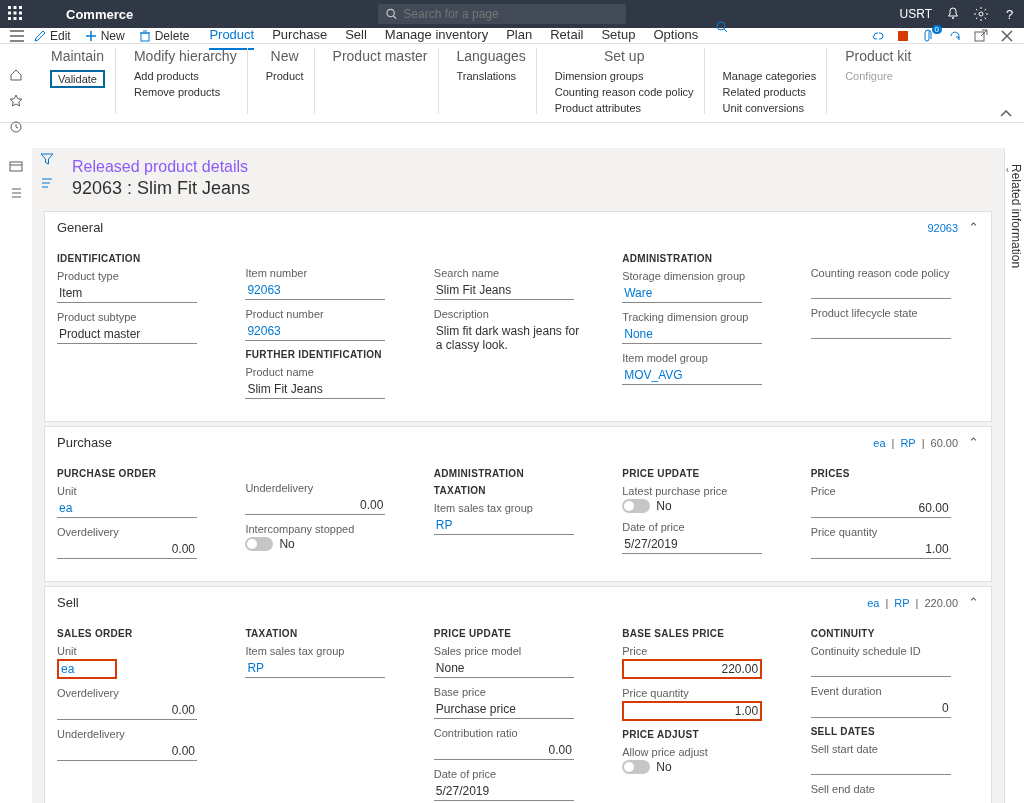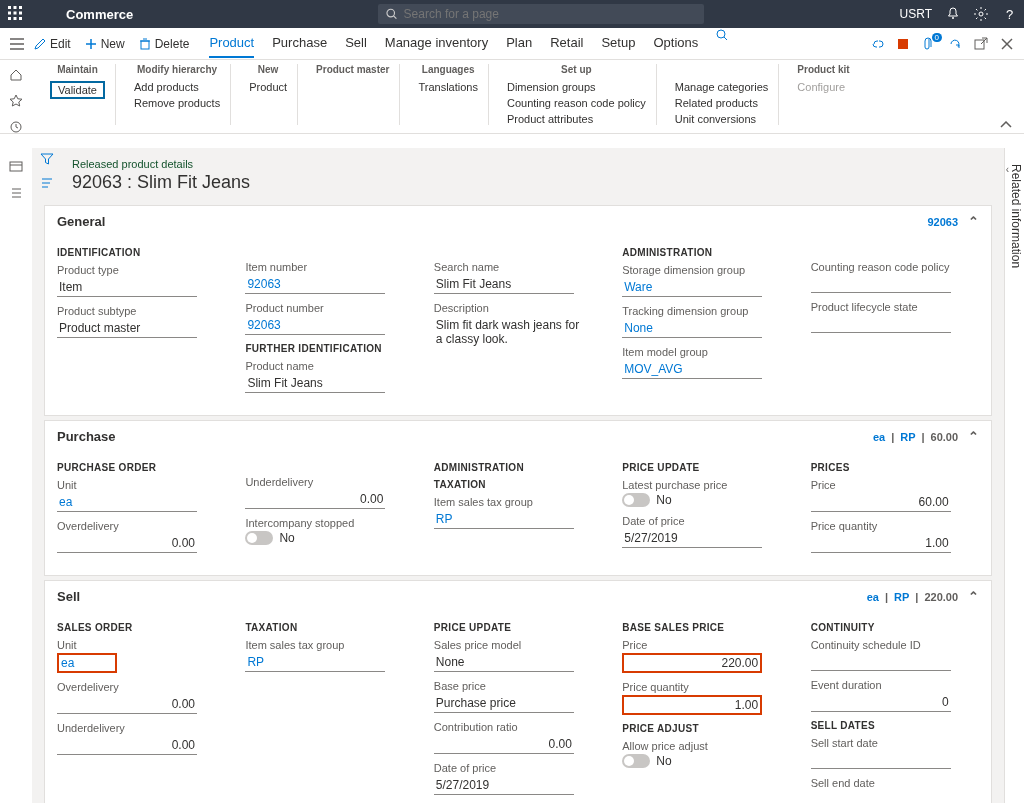--- a/index.html
+++ b/index.html
@@ -1,52 +1,52 @@
 <!DOCTYPE html>
 <html><head>
 <meta charset="utf-8">
 <style>
 * { box-sizing: border-box; margin: 0; padding: 0; }
 body { font-family: "Segoe UI", Arial, sans-serif; font-size: 12px; color: #323130; background: #fff; width: 1024px; height: 803px; overflow: hidden; }
 .topbar { background: #303845; color: #fff; height: 28px; display: flex; align-items: center; padding: 0 8px; }
 .topbar .waffle { width: 16px; height: 16px; margin-right: 12px; }
 .topbar .appname { font-size: 13px; font-weight: 600; margin-left: 30px; }
-.topbar .search-wrap { margin-left: 245px; background: #424a57; display: flex; align-items: center; padding: 3px 8px; width: 326px; border-radius: 2px; }
+.topbar .search-wrap { margin-left: 245px; background: #424a57; display: flex; align-items: center; padding: 3px 8px; width: 248px; border-radius: 2px; }
 .topbar .search-wrap svg { margin-right: 6px; }
 .topbar input { background: transparent; border: none; color: #ccc; font-size: 12px; width: 100%; outline: none; }
 .topbar .right { margin-left: auto; display: flex; align-items: flex-start; gap: 14px; }
 .topbar .right .usr { font-size: 12px; }
-.cmdbar { display: flex; align-items: center; border-bottom: 1px solid #e1dfdd; height: 32px; padding: 0 10px; }
+.cmdbar { display: flex; align-items: center; border-bottom: 1px solid #e1dfdd; height: 16px; padding: 0 10px; }
 .cmdbar .hamb { margin-right: 10px; color: #605e5c; }
 .cmdbar .gap { flex: 1; }
 .cmdbar .cmd { display: flex; align-items: center; gap: 4px; margin-right: 14px; color: #323130; cursor: pointer; font-size: 12px; }
 .cmdbar .tabs { display: flex; gap: 18px; margin-left: 6px; }
 .cmdbar .tab { font-size: 13px; padding: 6px 0; cursor: pointer; }
 .cmdbar .tab.active { color: #0078d4; border-bottom: 2px solid #0078d4; }
 .cmdbar .right-icons { display: flex; align-items: center; gap: 12px; color: #0078d4; }
 .ribbon { display: flex; border-bottom: 1px solid #e1dfdd; padding: 4px 32px 8px 40px; font-size: 11px; gap: 8px; position: relative; }
 .ribbon .grp { border-right: 1px solid #e1dfdd; padding: 0 10px; }
 .ribbon .grp:last-of-type { border-right: none; }
-.ribbon .ghead { font-size: 10px; color: #605e5c; font-weight: 700; text-align: center; margin-bottom: 6px; }
+.ribbon .ghead { font-size: 14px; color: #605e5c; font-weight: 400; text-align: center; margin-bottom: 6px; }
 .ribbon .glist { display: flex; flex-direction: column; gap: 4px; }
 .ribbon .gitem { color: #323130; cursor: pointer; white-space: nowrap; }
 .ribbon .gitem.disabled { color: #a19f9d; }
 .ribbon .validate-box { border: 2px solid #0369a1; padding: 1px 6px; display: inline-block; }
 .ribbon .chev-collapse { position: absolute; right: 12px; bottom: 4px; color: #605e5c; }
 .leftrail { position: absolute; left: 0; top: 60px; width: 32px; display: flex; flex-direction: column; align-items: center; gap: 12px; padding-top: 8px; color: #605e5c; }
 .rightrail { position: absolute; right: 0; top: 148px; bottom: 0; width: 20px; border-left: 1px solid #e1dfdd; display: flex; align-items: flex-start; justify-content: center; padding-top: 16px; }
 .rightrail .vertical { writing-mode: vertical-rl; font-size: 12px; color: #323130; }
 .body-area { position: absolute; left: 32px; right: 20px; top: 148px; bottom: 0; overflow-y: auto; background: #f3f2f1; padding: 4px 0 0 0; }
 .body-inner { padding: 0 4px; }
 .filter-icons { position: absolute; left: 40px; top: 152px; display: flex; flex-direction: column; gap: 10px; color: #0078d4; z-index: 2; }
 .page-head { padding: 6px 0 8px 36px; }
-.page-head .crumb { color: #14532d; font-size: 11px; }
+.page-head .crumb { color: #8b5cf6; font-size: 16px; }
 .page-head h1 { font-size: 18px; font-weight: 400; margin-top: 2px; color: #323130; }
 .section { background: #fff; border: 1px solid #e1dfdd; margin: 4px 8px; }
-.section-header { padding: 8px 12px; font-size: 13px; font-weight: 700; display: flex; align-items: center; }
+.section-header { padding: 8px 12px; font-size: 13px; font-weight: 400; display: flex; align-items: center; }
 .section-header .shflex { flex: 1; }
 .section-header .shmeta { font-size: 11px; color: #605e5c; display: flex; gap: 6px; align-items: center; }
 .section-header .shmeta .link { color: #0078d4; }
 .section-header .chev { color: #605e5c; margin-left: 10px; }
 .section-body { display: flex; gap: 20px; padding: 6px 12px 14px 12px; flex-wrap: wrap; }
 .col { min-width: 160px; flex: 1; }
 .subhead { font-size: 10px; font-weight: 700; color: #323130; margin: 4px 0 6px 0; letter-spacing: .3px; }
 .field { margin-bottom: 8px; }
 .field label { display: block; font-size: 11px; color: #605e5c; margin-bottom: 2px; }
 .field .val { border-bottom: 1px solid #8a8886; padding: 2px 2px; font-size: 12px; min-height: 18px; width: 140px; }

